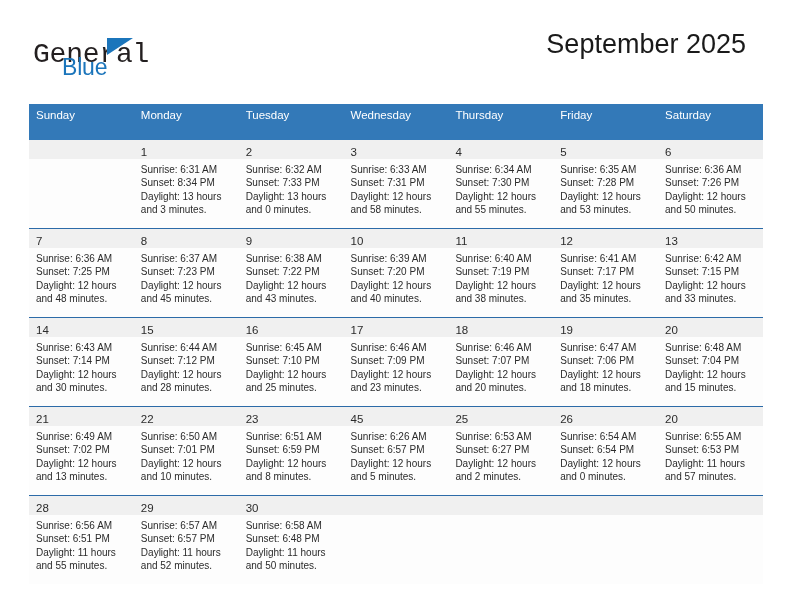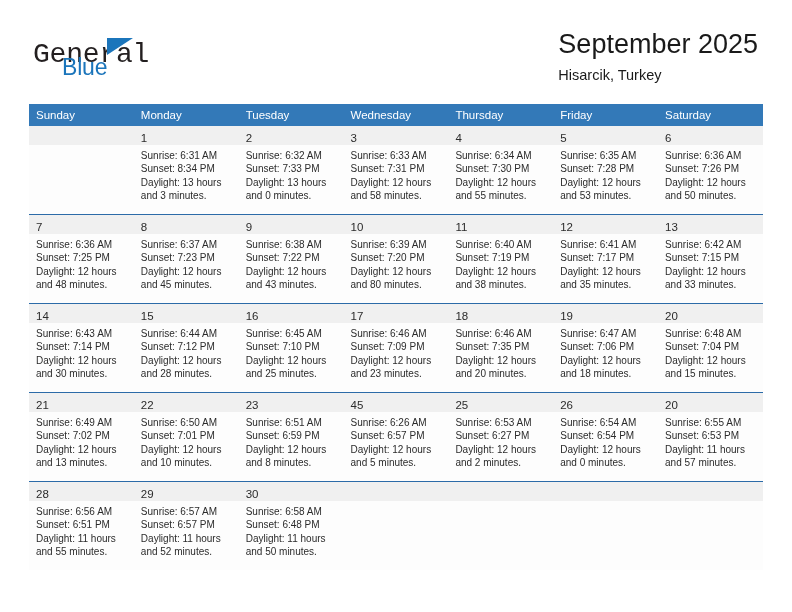--- a/index.html
+++ b/index.html
@@ -63,23 +63,23 @@
     top: 22px;
     font-size: 23px;
     letter-spacing: -0.2px;
     color: #1b75bb;
     line-height: 24px;
     font-family: "Liberation Sans", sans-serif;
   }
 
   .title-block {
     position: absolute;
-    right: 34px;
+    right: 46px;
     top: 28px;
-    text-align: left;
+    text-align: right;
   }
   .cal-title {
     font-size: 27px;
     color: #1a1a1a;
     line-height: 32px;
     white-space: nowrap;
     font-weight: normal;
   }
   .cal-sub {
     margin-top: 7px;
@@ -98,21 +98,21 @@
     border-collapse: collapse;
     table-layout: fixed;
   }
 
   .cal th {
     background: #3379b8;
     color: #ffffff;
     font-size: 11.5px;
     font-weight: normal;
     text-align: left;
-    padding: 5px 0 5px 7px;
+    padding: 5px 0 19px 7px;
     height: 12px;
     border: 0;
   }
 
   .week-row td {
     padding: 0;
     vertical-align: top;
     border: 0;
     border-top: 1.4px solid #2c6ba8;
     background: #fdfdfd;
@@ -159,21 +159,20 @@
   <div class="top">
 
     <div class="logo">
       <span class="logo-general">General</span>
       <span class="logo-tri"></span>
       <span class="logo-blue">Blue</span>
     </div>
 
     <div class="title-block">
       <div class="cal-title">September 2025</div>
-      <div class="cal-sub">Hisarcik, Turkey</div>
     </div>
 
   </div>
 
   <table class="cal">
     <thead>
       <tr>
         <th>Sunday</th>
         <th>Monday</th>
         <th>Tuesday</th>
@@ -299,21 +298,21 @@
           </div>
         </div>
           </td>
         <td>
             <div class="cell">
           <div class="daynum-band"><span class="daynum">10</span></div>
           <div class="info">
             <div>Sunrise: 6:39 AM</div>
             <div>Sunset: 7:20 PM</div>
             <div>Daylight: 12 hours</div>
-            <div>and 80 minutes.</div>
+            <div>and 40 minutes.</div>
           </div>
         </div>
           </td>
         <td>
             <div class="cell">
           <div class="daynum-band"><span class="daynum">11</span></div>
           <div class="info">
             <div>Sunrise: 6:40 AM</div>
             <div>Sunset: 7:19 PM</div>
             <div>Daylight: 12 hours</div>
@@ -388,21 +387,21 @@
             <div>Daylight: 12 hours</div>
             <div>and 23 minutes.</div>
           </div>
         </div>
           </td>
         <td>
             <div class="cell">
           <div class="daynum-band"><span class="daynum">18</span></div>
           <div class="info">
             <div>Sunrise: 6:46 AM</div>
-            <div>Sunset: 7:35 PM</div>
+            <div>Sunset: 7:07 PM</div>
             <div>Daylight: 12 hours</div>
             <div>and 20 minutes.</div>
           </div>
         </div>
           </td>
         <td>
             <div class="cell">
           <div class="daynum-band"><span class="daynum">19</span></div>
           <div class="info">
             <div>Sunrise: 6:47 AM</div>

